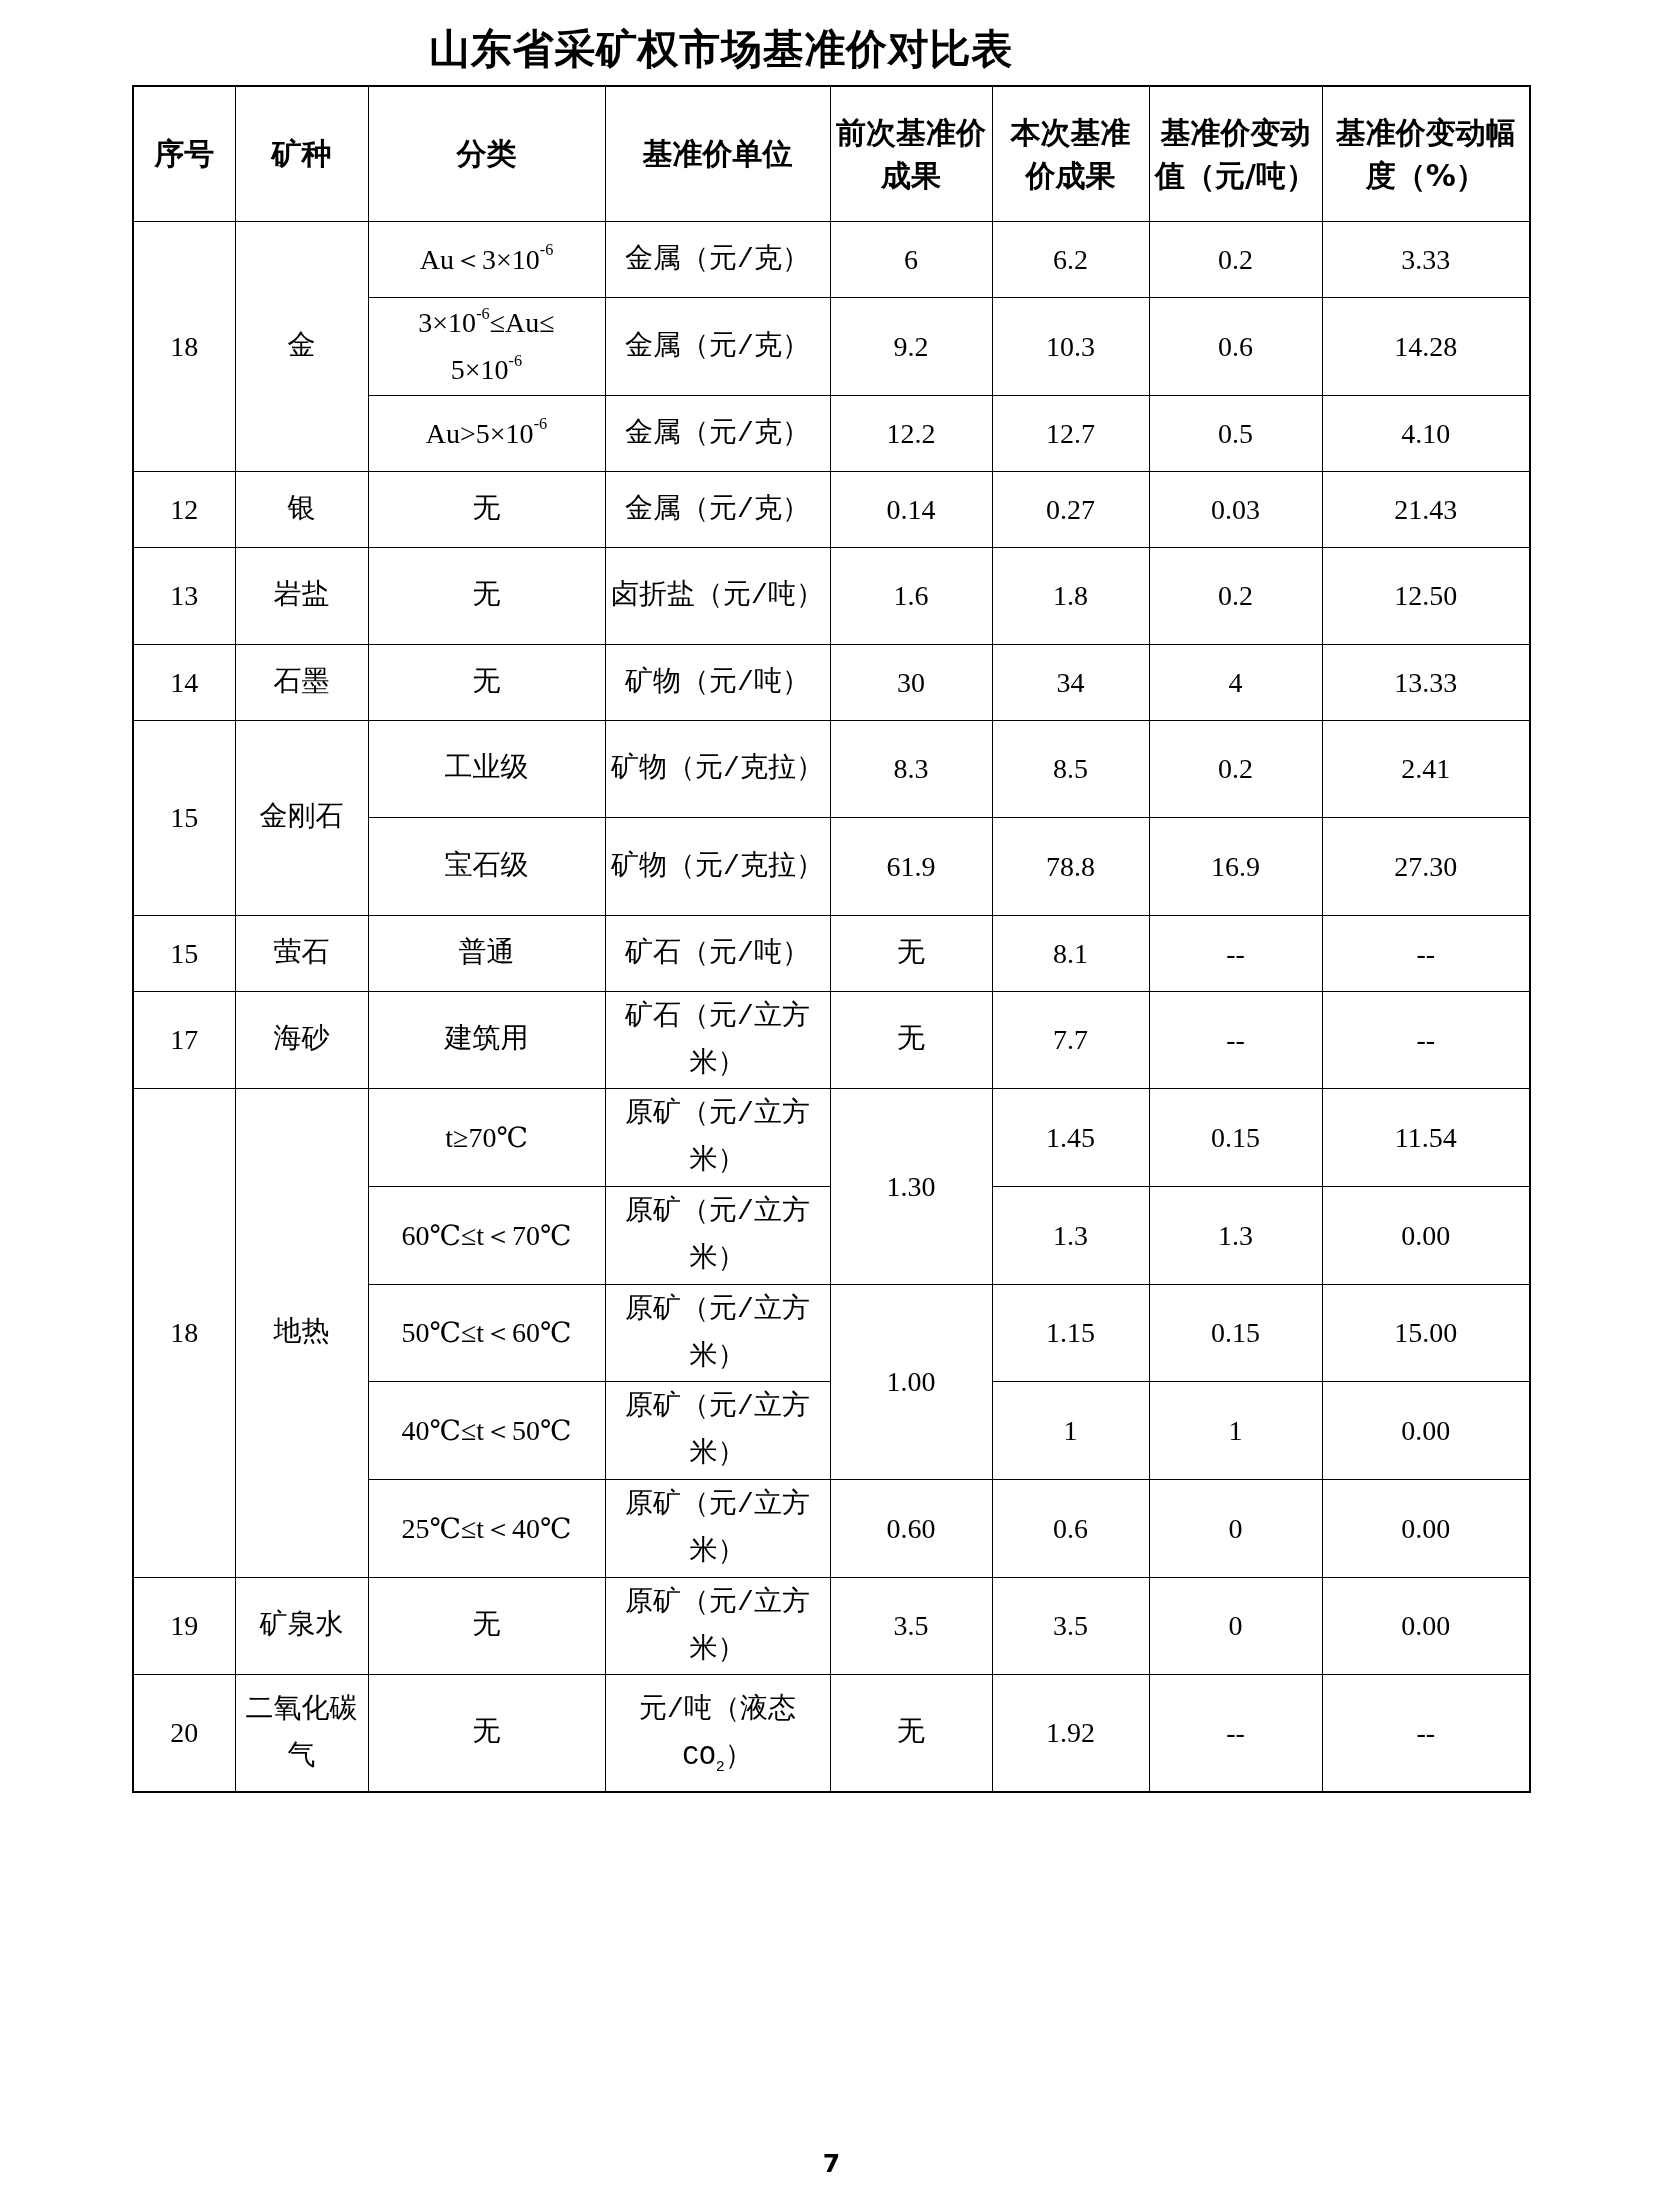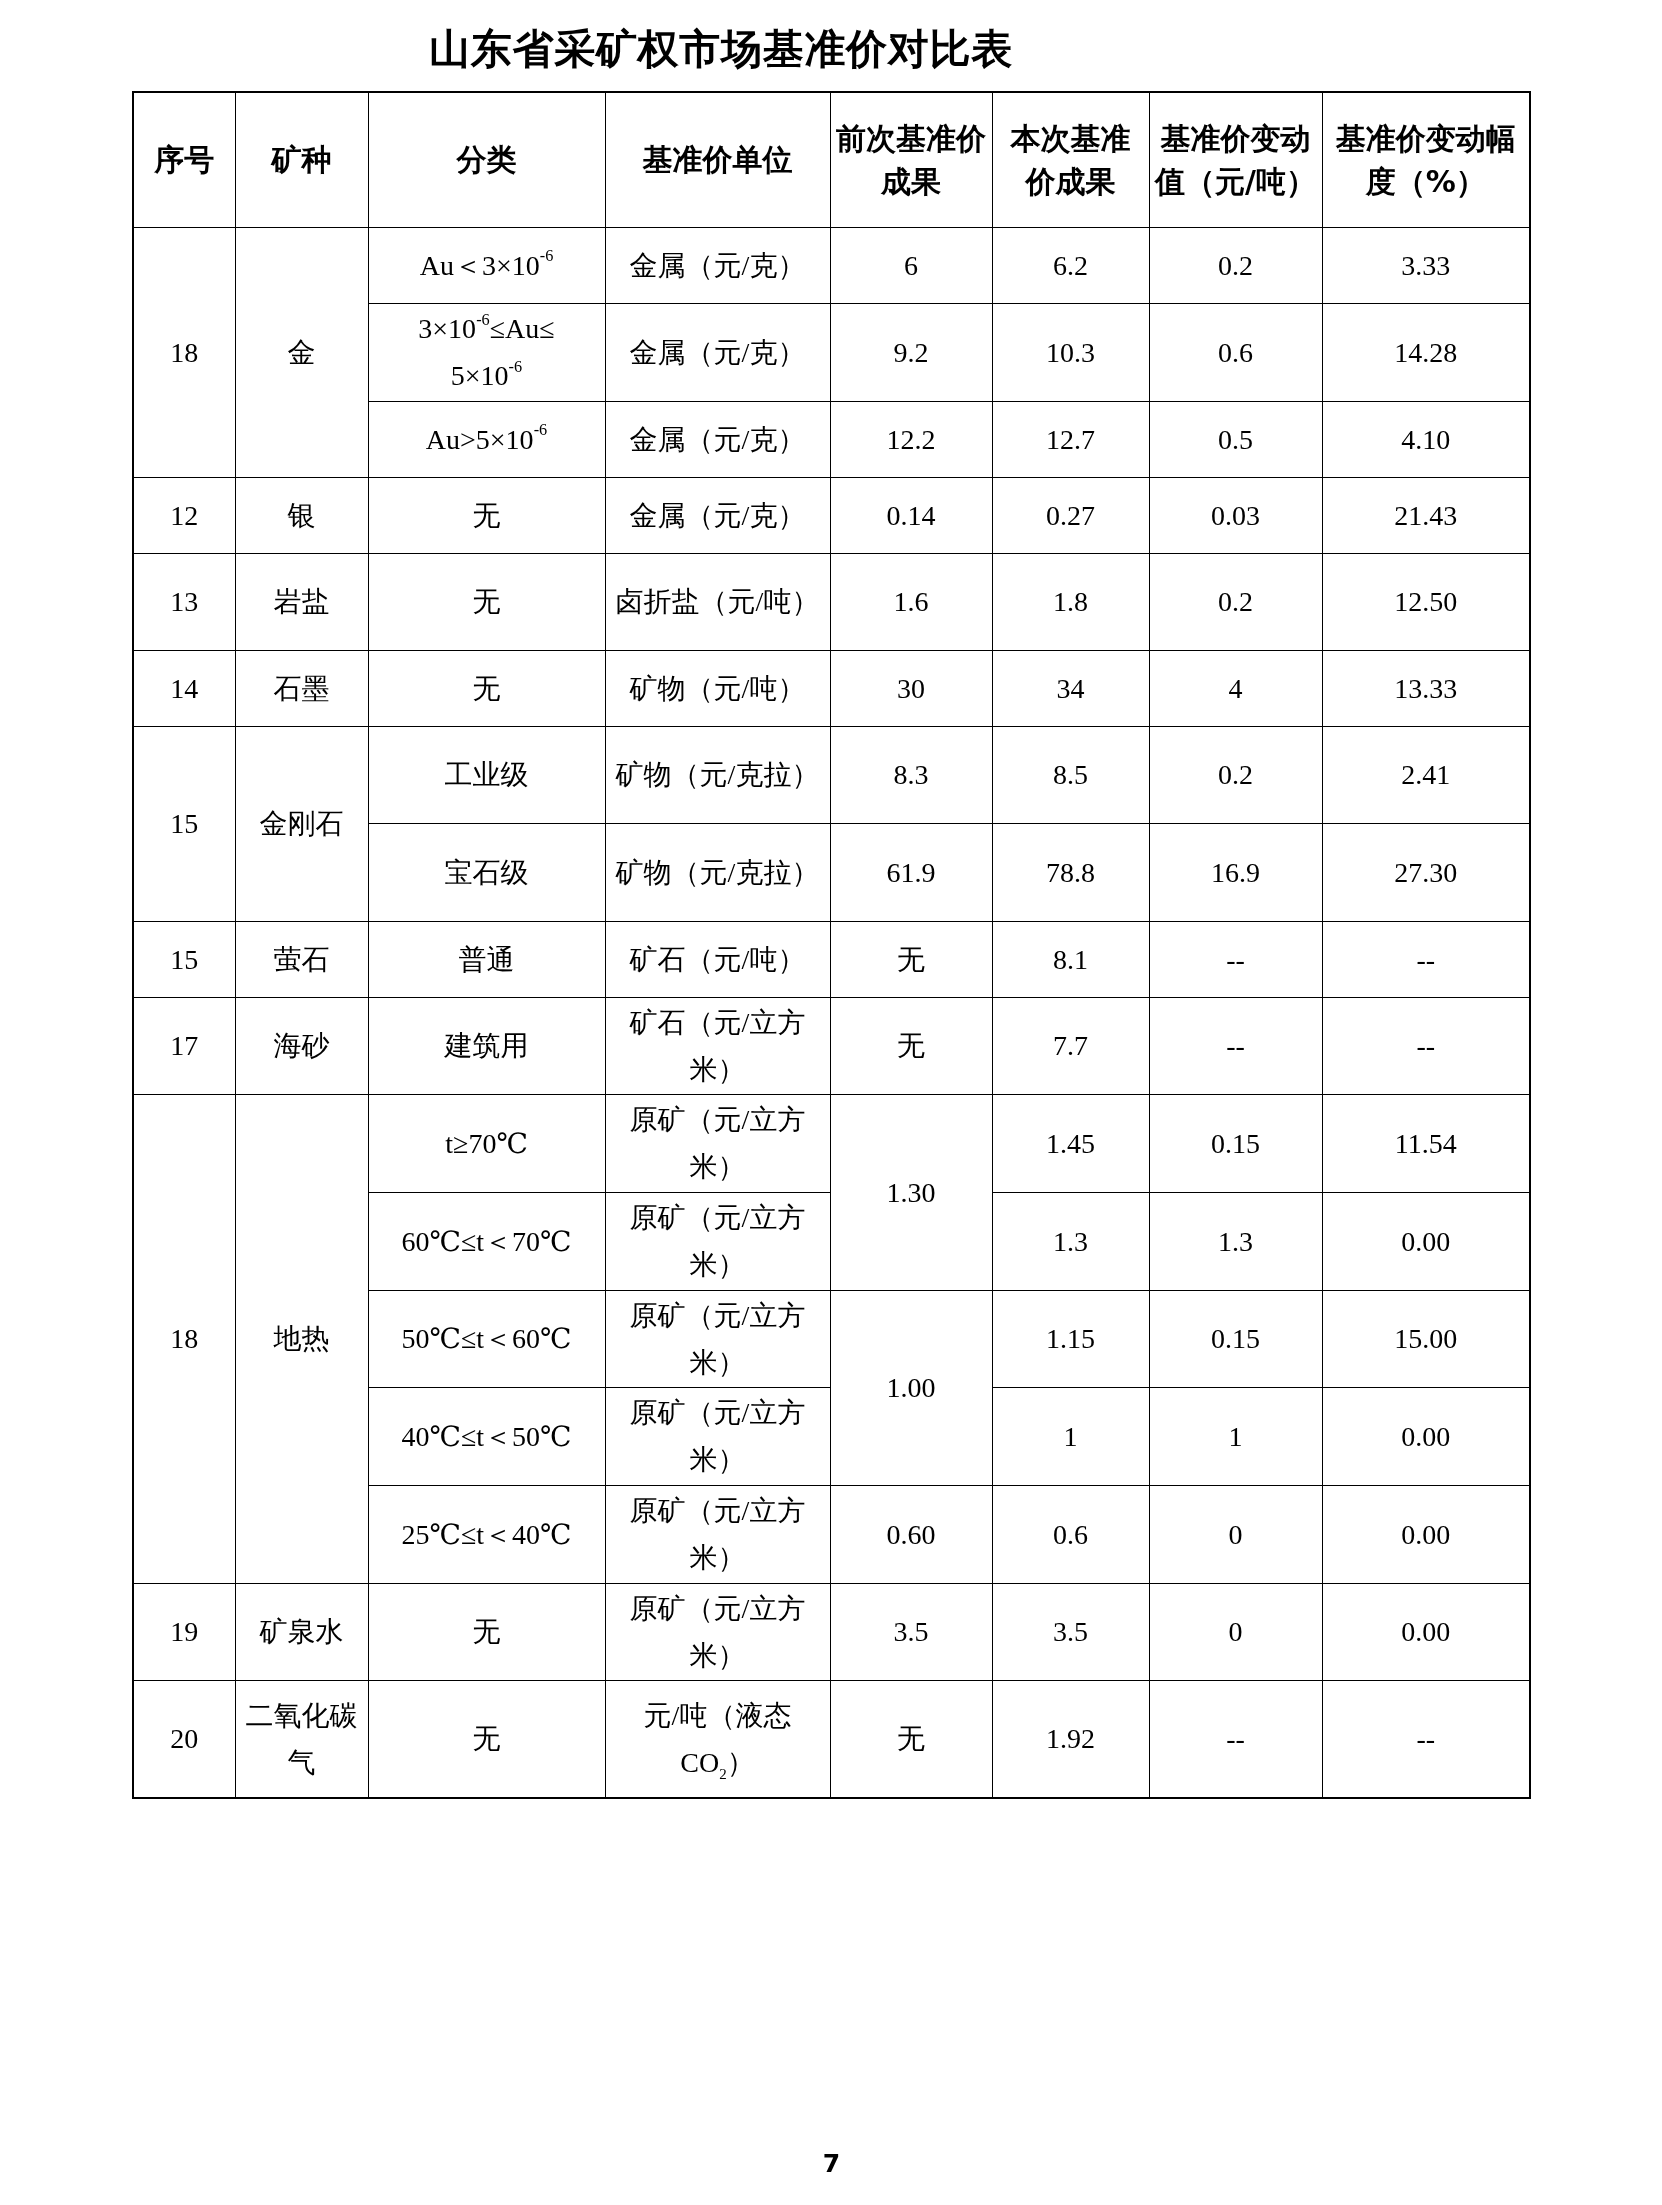--- a/index.html
+++ b/index.html
@@ -1,28 +1,28 @@
 <!DOCTYPE html>
 <html style="font-size:12px"><head>
 <meta charset="utf-8">
 <style>
   html, body { margin:0; padding:0; background:#ffffff; }
   body { width:1663px; height:2205px; position:relative; overflow:hidden;
          font-family:"Liberation Serif","DejaVu Serif",serif; color:#000; }
   .title { position:absolute; left:0; width:1442px; top:22px; text-align:center;
            font-family:Liberation Sans, sans-serif; font-weight:bold;
            font-size:41px; letter-spacing:0.7px; }
-  table { position:absolute; left:132px; top:91px; border-collapse:collapse;
+  table { position:absolute; left:132px; top:85px; border-collapse:collapse;
           table-layout:fixed; width:1396px; }
   td, th { border:1.5px solid #000; text-align:center; vertical-align:middle;
            padding:0 4.4px; font-size:28px; line-height:47px; font-weight:normal; }
   th { font-family:"DejaVu Sans","Liberation Sans",sans-serif; font-weight:bold;
        font-size:30px; line-height:43px; }
   table { border:2.2px solid #000; }
-  .cjk { font-family:Liberation Serif, serif; }
+  .cjk { font-family:Liberation Mono, monospace; }
   sup { font-size:16.3px; line-height:0; position:relative; top:-3px; }
   sub { font-size:15px; line-height:0; }
   .pagenum { position:absolute; left:0; width:1663px; top:2149px; text-align:center;
              font-family:"DejaVu Sans","Liberation Sans",sans-serif; font-size:25px; font-weight:bold; }
 </style>
 </head>
 <body>
 
 <div class="title">山东省采矿权市场基准价对比表</div>
 

